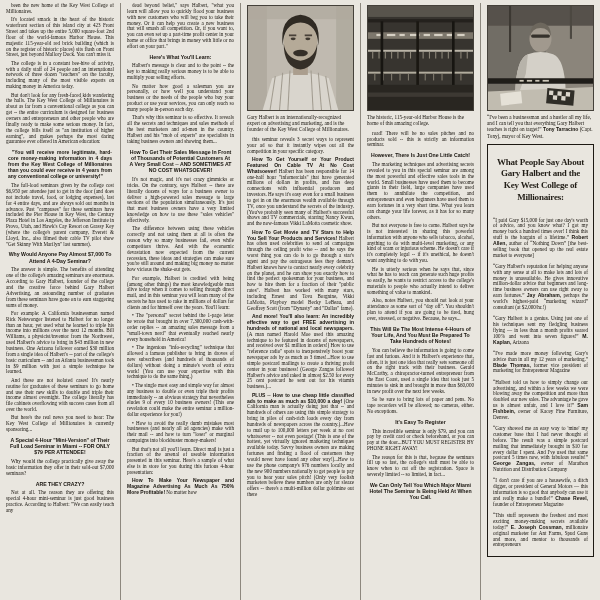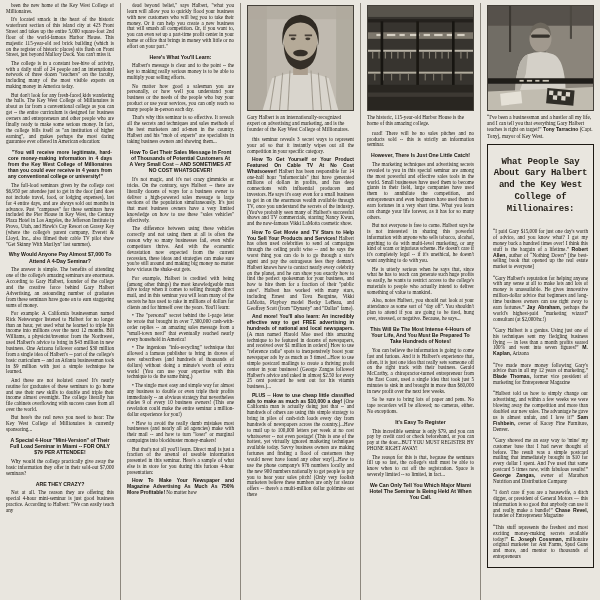--- a/index.html
+++ b/index.html
@@ -21,21 +21,21 @@
     font-family:"Liberation Sans", sans-serif; font-weight:bold; font-size:5px;
     text-indent:4px; margin:4px 2px; line-height:1.2;
   }
   .caption { text-indent:0; text-align:left; font-size:5.2px; line-height:1.18; margin:2.5px 0 5px; }
   .photo {
     height:106px; border:1px solid #45413a; margin:2px 0 2px; background:#9a948a; overflow:hidden;
   }
   .photo svg { display:block; width:100%; height:100%; filter:blur(.5px) contrast(.97); }
   .quote-box { border:1.4px solid #1d1913; margin-top:5px; padding:8px 5px 2px; }
   .box-heading {
-    font-family:Liberation Mono, monospace; font-weight:bold; font-size:9px;
+    font-family:Liberation Serif, serif; font-weight:bold; font-size:9px;
     line-height:1.3; text-align:center; letter-spacing:-0.2px; margin:4px 0 14px; color:#221e17;
   }
   .testimonial { margin-bottom:5.5px; text-indent:0; }
   .testimonial b { font-size:5.1px; font-family:"Liberation Sans", sans-serif; }
 </style>
 </head>
 <body>
 
 <div class="page">
   <div id="columns">

